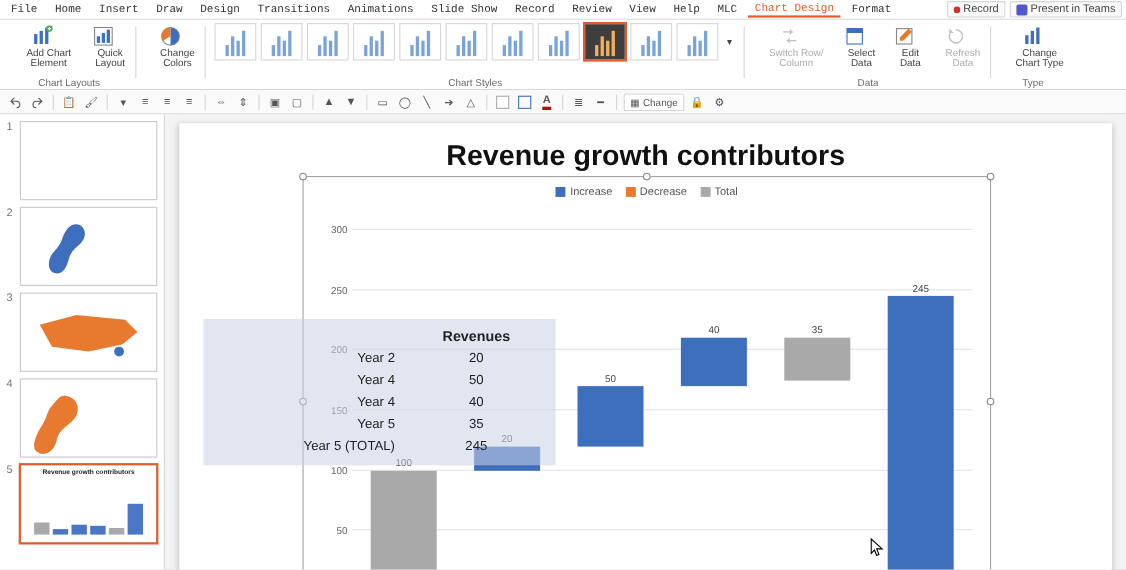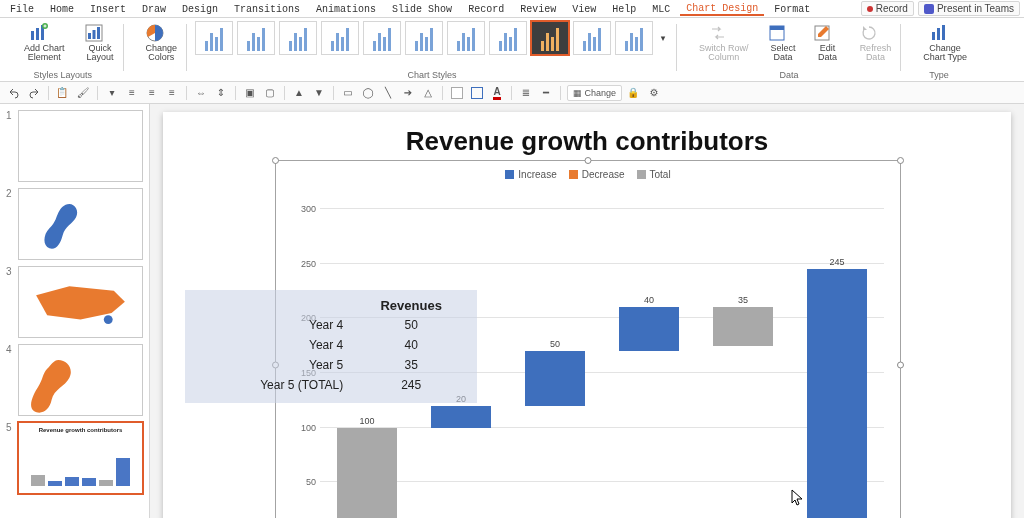--- a/index.html
+++ b/index.html
@@ -76,21 +76,21 @@
   .yaxis{position:absolute;left:-30px;top:0;bottom:0;width:28px;}
   .yaxis .tick{position:absolute;right:2px;font-size:9px;color:#666;transform:translateY(50%);}
   .plot .grid{position:absolute;left:0;right:0;height:0;border-top:1px solid var(--grid);}
   .bars{position:absolute;inset:0;display:flex;}
   .col{flex:1;position:relative;}
   .col .bar{position:absolute;left:18%;right:18%;}
   .col .bar.blue{background:var(--blue);}
   .col .bar.grey{background:var(--grey);}
   .col .dlabel{position:absolute;left:0;right:0;text-align:center;font-size:9px;color:#444;}
   
-  .data-overlay{position:absolute;left:22px;top:178px;width:292px;background:var(--light-overlay);padding:6px 4px 8px 4px;}
+  .data-overlay{position:absolute;left:22px;top:178px;width:320px;background:var(--light-overlay);padding:6px 4px 8px 4px;}
   .data-overlay table{width:100%;border-collapse:collapse;font-size:12px;color:#222;}
   .data-overlay th{font-weight:700;text-align:center;padding:2px 6px;font-size:13px;}
   .data-overlay td{text-align:right;padding:3px 6px;}
   .data-overlay td.lbl{text-align:right;font-weight:500;}
   .data-overlay td.val{text-align:center;}
   
   .cursor{position:absolute;width:14px;height:18px;pointer-events:none;}
   .cursor svg{width:14px;height:18px;}
   
   svg{display:block;}
@@ -154,21 +154,21 @@
                 <rect x="2" y="2" width="16" height="16" fill="none" stroke="#888"></rect>
                 <rect x="4" y="10" width="3" height="6" fill="#3e6fbd"></rect>
                 <rect x="8.5" y="7" width="3" height="9" fill="#3e6fbd"></rect>
                 <rect x="13" y="4" width="3" height="12" fill="#3e6fbd"></rect>
               </svg>
             </span>
           <span class="lbl" style="white-space:pre-line">Quick
 Layout</span>
         </div>
       </div>
-      <div class="rglabel">Styles Layouts</div>
+      <div class="rglabel">Chart Layouts</div>
     </div>
 
     <div class="rgroup" style="min-width:48px;">
       <div class="rbtnv">
         <span class="ico">
             <svg viewBox="0 0 20 20">
               <circle cx="10" cy="10" r="8" fill="none" stroke="#888"></circle>
               <path d="M10 2a8 8 0 0 1 0 16z" fill="#3e6fbd"></path>
               <path d="M10 2a8 8 0 0 0-7 12l7-4z" fill="#e87a2f"></path>
             </svg>
@@ -505,20 +505,24 @@
         <div class="data-overlay">
           <table>
             <tbody>
                 <tr>
                   <th></th>
                   <th>Revenues</th>
                 </tr>
             </tbody>
               <tbody id="dtbody">
                 <tr>
+                  <td class="lbl">Year 2</td>
+                  <td class="val">20</td>
+                </tr>
+                <tr>
                   <td class="lbl">Year 4</td>
                   <td class="val">50</td>
                 </tr>
                 <tr>
                   <td class="lbl">Year 4</td>
                   <td class="val">40</td>
                 </tr>
                 <tr>
                   <td class="lbl">Year 5</td>
                   <td class="val">35</td>

